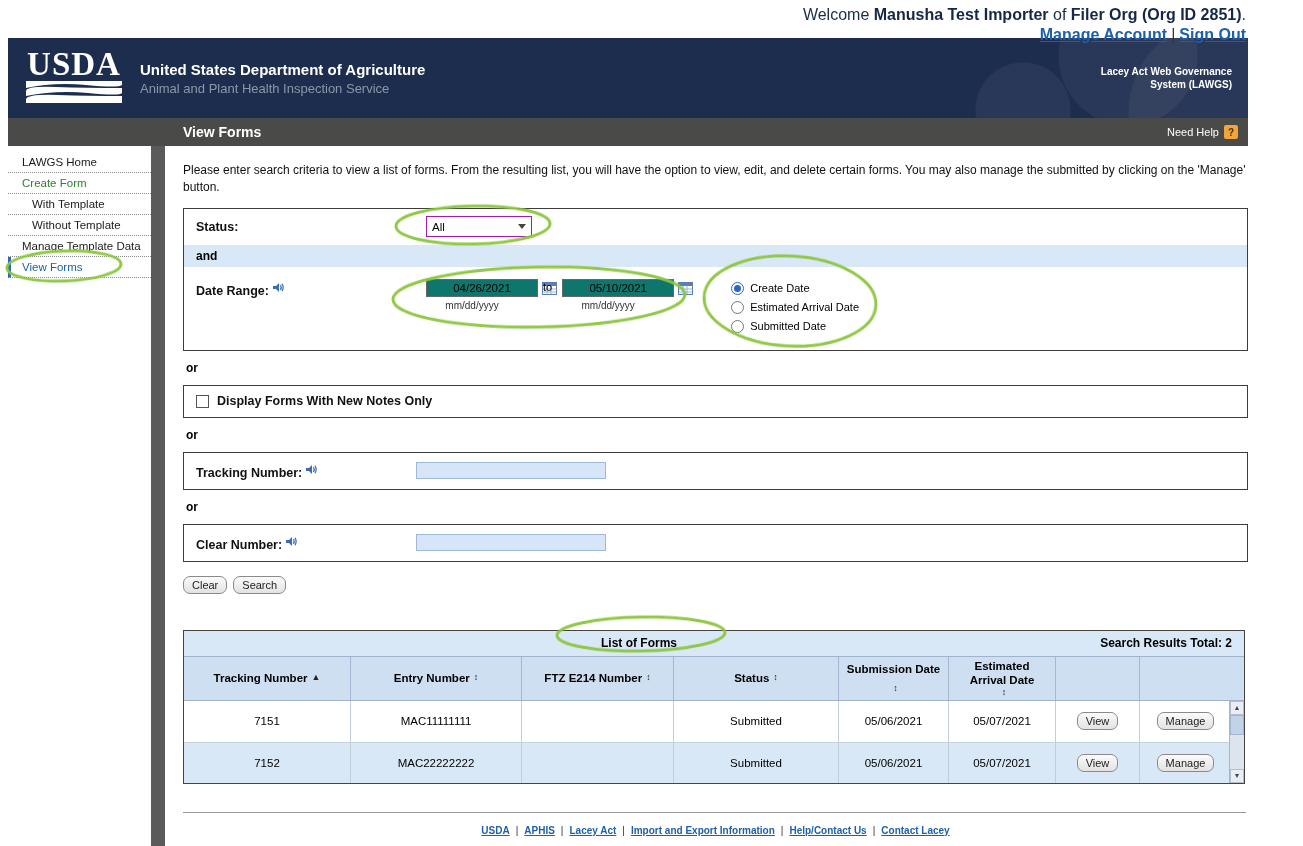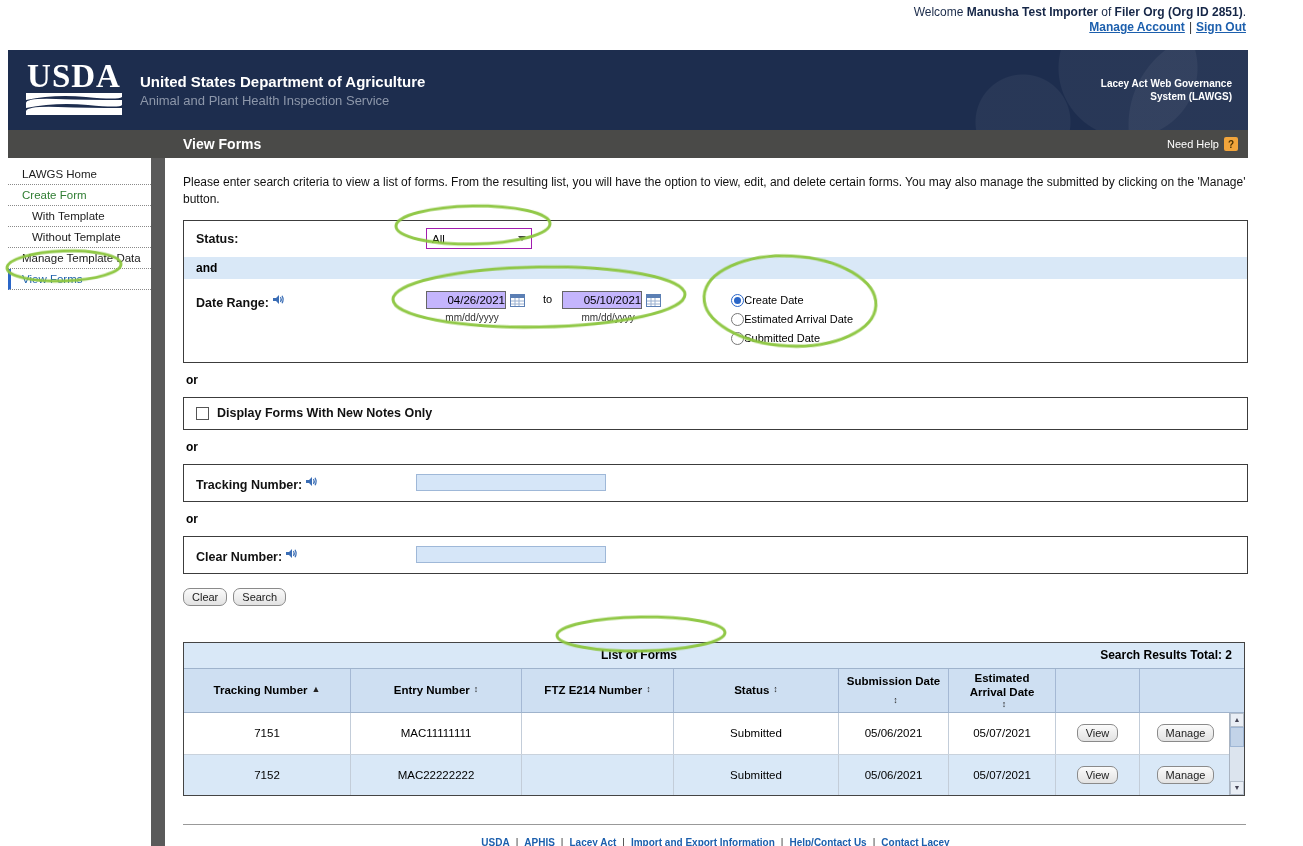--- a/index.html
+++ b/index.html
@@ -1,21 +1,21 @@
 <!DOCTYPE html>
 <html><head>
 <meta charset="utf-8">
 <style>
   * { box-sizing: border-box; margin: 0; padding: 0; }
   body { font-family: "Liberation Sans", sans-serif; background: #fff; }
   .page { position: relative; width: 1303px; height: 846px; overflow: hidden; background: #fff; }
   .container { margin-left: 8px; width: 1240px; }
 
   
-  .welcome { height: 50px; padding: 5px 2px 14px; text-align: right; font-size: 12px; color: #1b2b4a; line-height: 1.25; }
+  .welcome { height: 38px; padding: 5px 2px 14px; text-align: right; font-size: 16px; color: #1b2b4a; line-height: 1.25; }
   .welcome b { color: #152647; }
   .link { color: #1C5FAD; font-weight: bold; text-decoration: underline; cursor: pointer; }
   .sep { color: #333; padding: 0 4px; font-weight: normal; }
 
   
   .header { height: 80px; display: flex; align-items: center; padding: 0 16px; color: #fff;
     background:
       radial-gradient(circle 70px at 1120px 18px, rgba(255,255,255,0.05) 69px, transparent 70px),
       radial-gradient(circle 95px at 1215px 75px, rgba(255,255,255,0.05) 94px, transparent 95px),
       radial-gradient(circle 48px at 1015px 72px, rgba(255,255,255,0.05) 47px, transparent 48px),
@@ -48,26 +48,26 @@
   .crit-box { border: 1px solid #3C3C3C; margin-top: 12px; background: #fff; }
   .row-status { display: flex; align-items: center; height: 36px; padding-left: 12px; }
   .lbl { font-size: 12.5px; font-weight: bold; color: #111; }
   .lbl-col { width: 230px; }
   .lbl-col2 { width: 220px; }
   .row-and { background: #D9E8F7; padding: 4px 12px; font-size: 12px; font-weight: bold; }
   .row-date { display: flex; padding: 12px 12px 14px; }
   .date-controls { display: flex; align-items: flex-start; }
   .date-stack { width: 111px; text-align: center; }
   .date-line { display: flex; align-items: center; gap: 4px; }
-  .date-input { width: 80px; height: 18px; border: 1px solid #666; font-size: 11.5px; text-align: right; background: #c4b5fd; font-family: "Liberation Sans", sans-serif; }
+  .date-input { width: 112px; height: 18px; border: 1px solid #666; font-size: 11.5px; text-align: center; background: #0f766e; font-family: "Liberation Sans", sans-serif; }
   .date-hint { font-size: 10px; color: #333; margin-top: 3px; width: 92px; text-align: center; }
   .to-label { font-size: 11px; margin: 2px 10px 0 6px; }
   .cal-btn { display: inline-flex; cursor: pointer; }
   .radio-col { margin-left: 58px; }
-  .radio-row { display: flex; align-items: center; height: 19px; font-size: 11px; }
+  .radio-row { display: flex; align-items: center; gap: 6px; height: 19px; font-size: 11px; }
   .radio { width: 13px; height: 13px; border: 1px solid #777; border-radius: 50%; background: #fff; position: relative; flex: 0 0 13px; cursor: pointer; }
   .radio.checked { border-color: #2a66c8; }
   .radio.checked::after { content: ""; position: absolute; left: 2px; top: 2px; width: 7px; height: 7px; border-radius: 50%; background: #2a66c8; }
 
   .or-label { margin: 10px 0 10px 3px; font-size: 12px; font-weight: bold; }
   .box-inline { border: 1px solid #3C3C3C; display: flex; align-items: center; padding: 8px 12px; min-height: 33px; background: #fff; }
   .checkbox { width: 13px; height: 13px; border: 1px solid #555; background: #fff; margin-right: 8px; cursor: pointer; flex: 0 0 13px; }
   .blue-input { width: 190px; height: 17px; background: #D6E6F8; border: 1px solid #9FB8D8; font-family: "Liberation Sans", sans-serif; font-size: 11px; padding: 0 3px; }
   .audio-icon { margin-left: 3px; vertical-align: 2px; cursor: pointer; }
 

